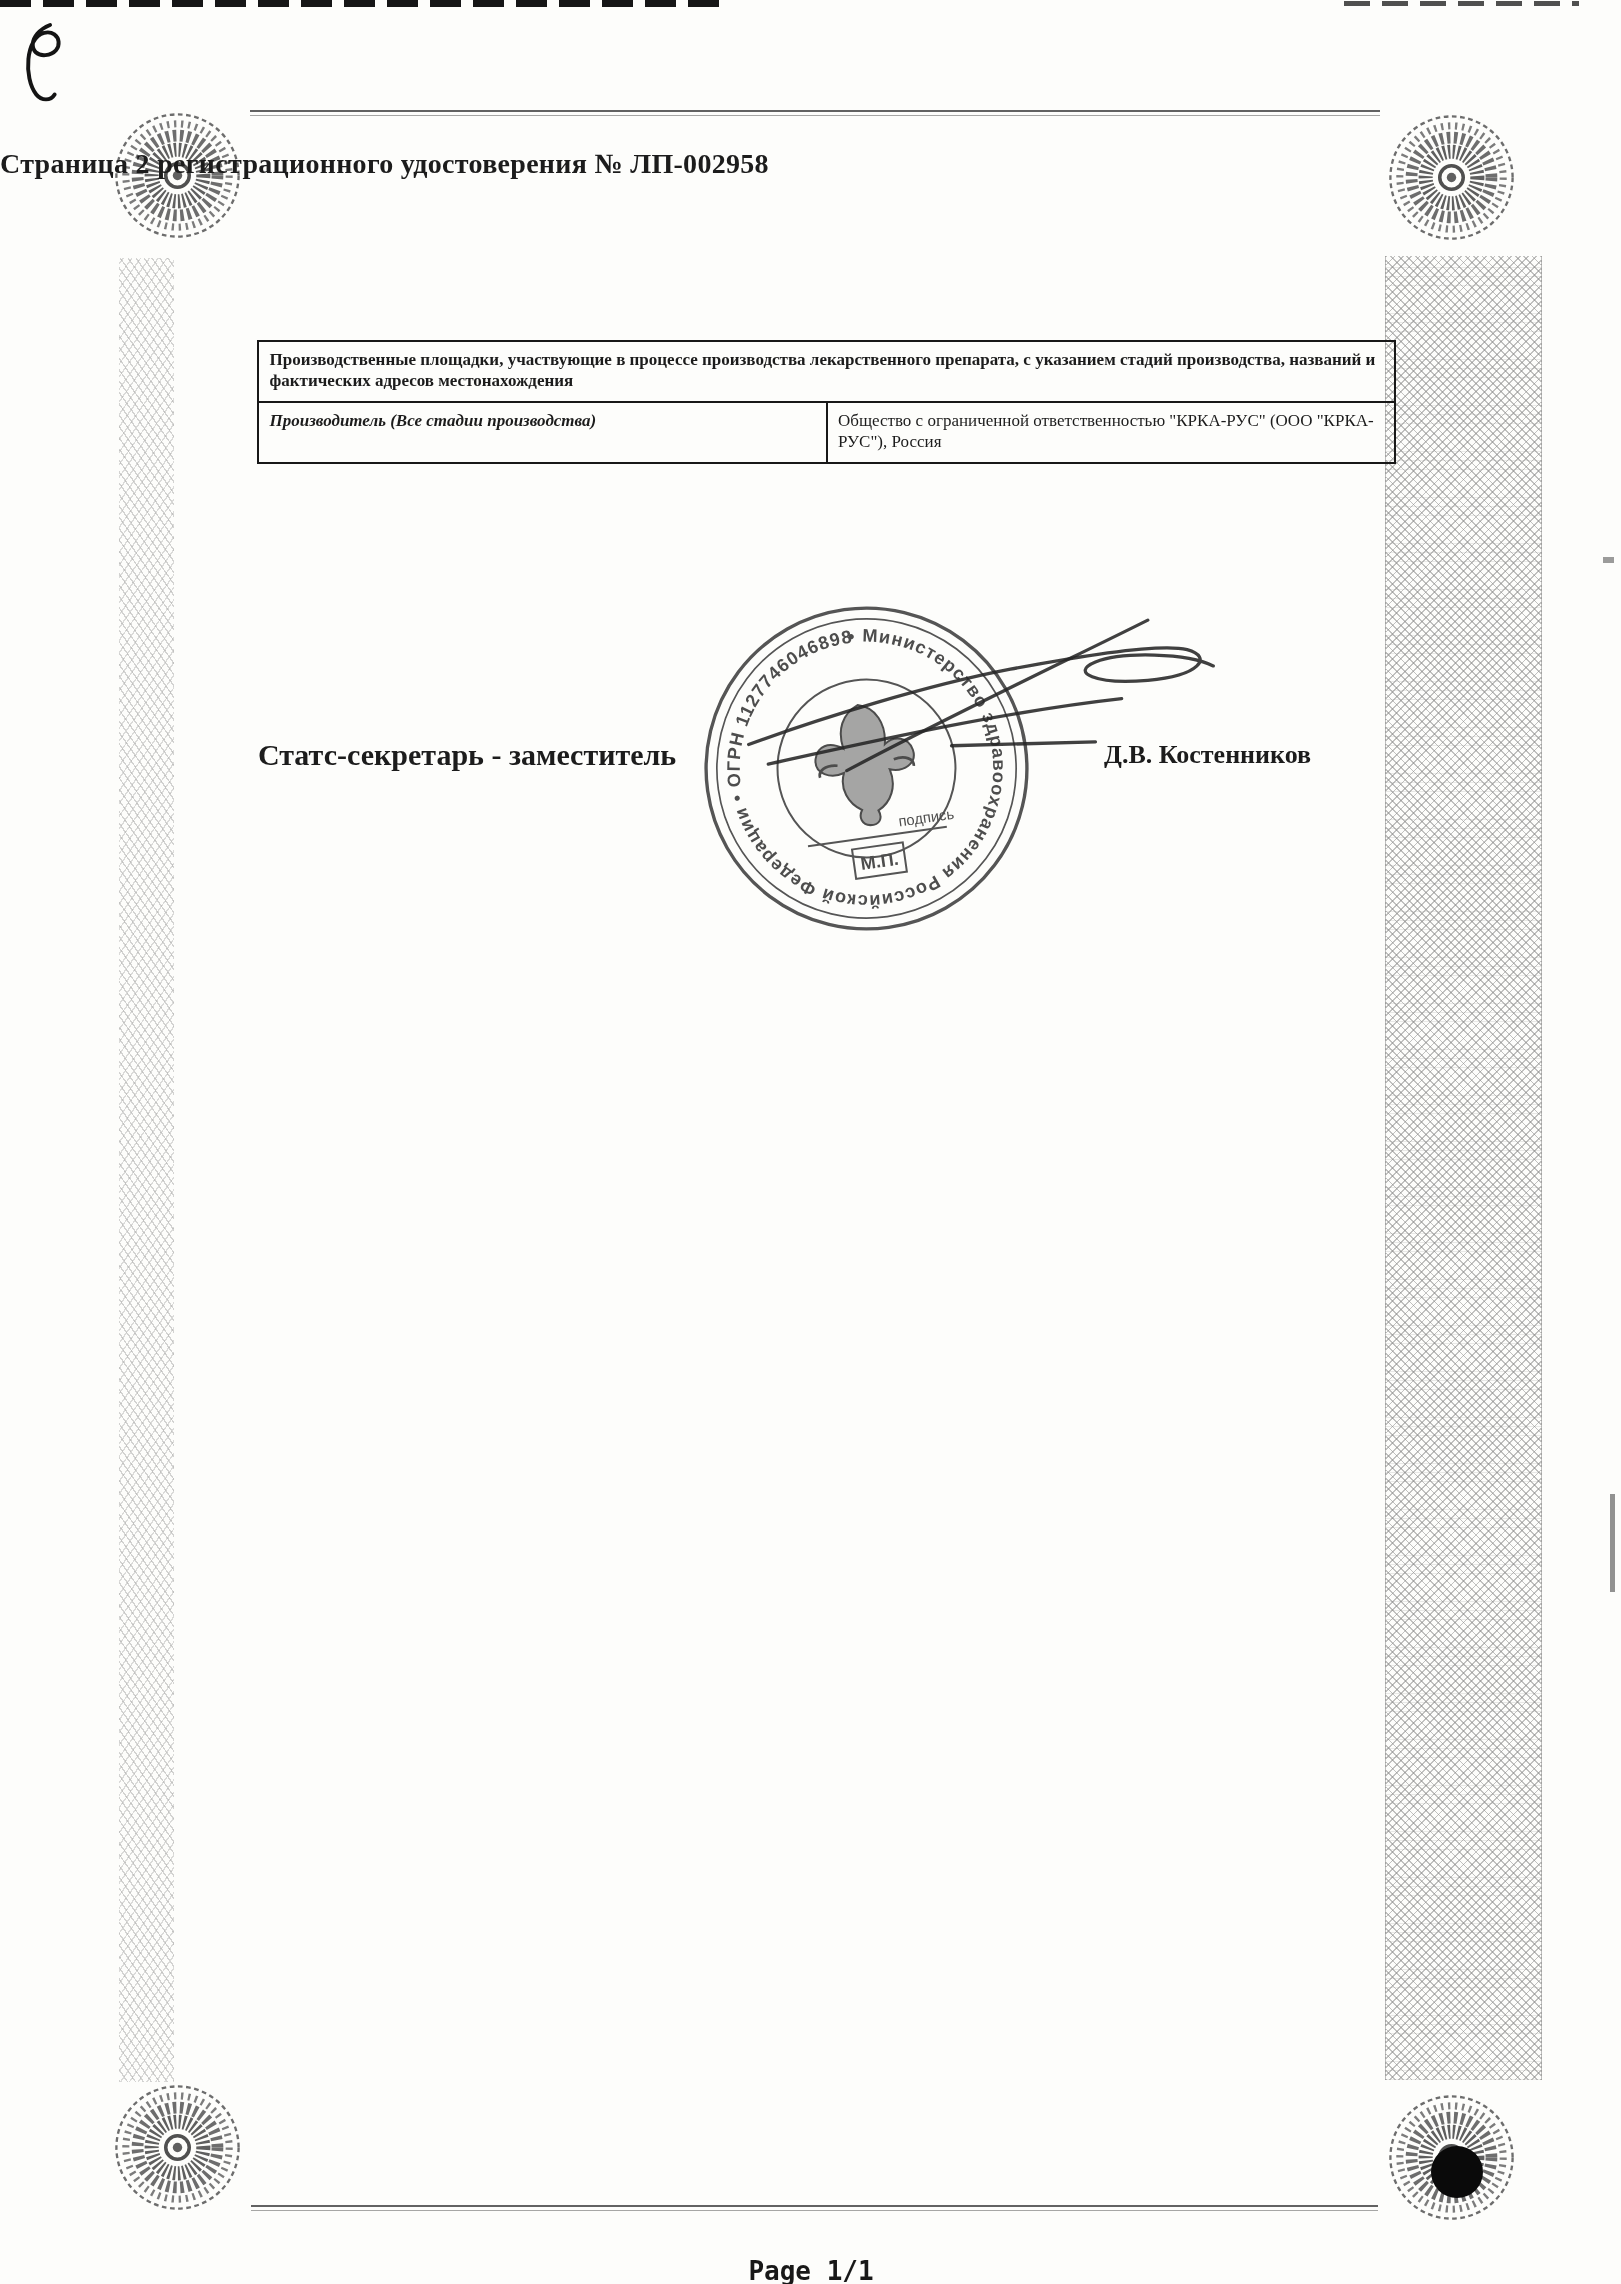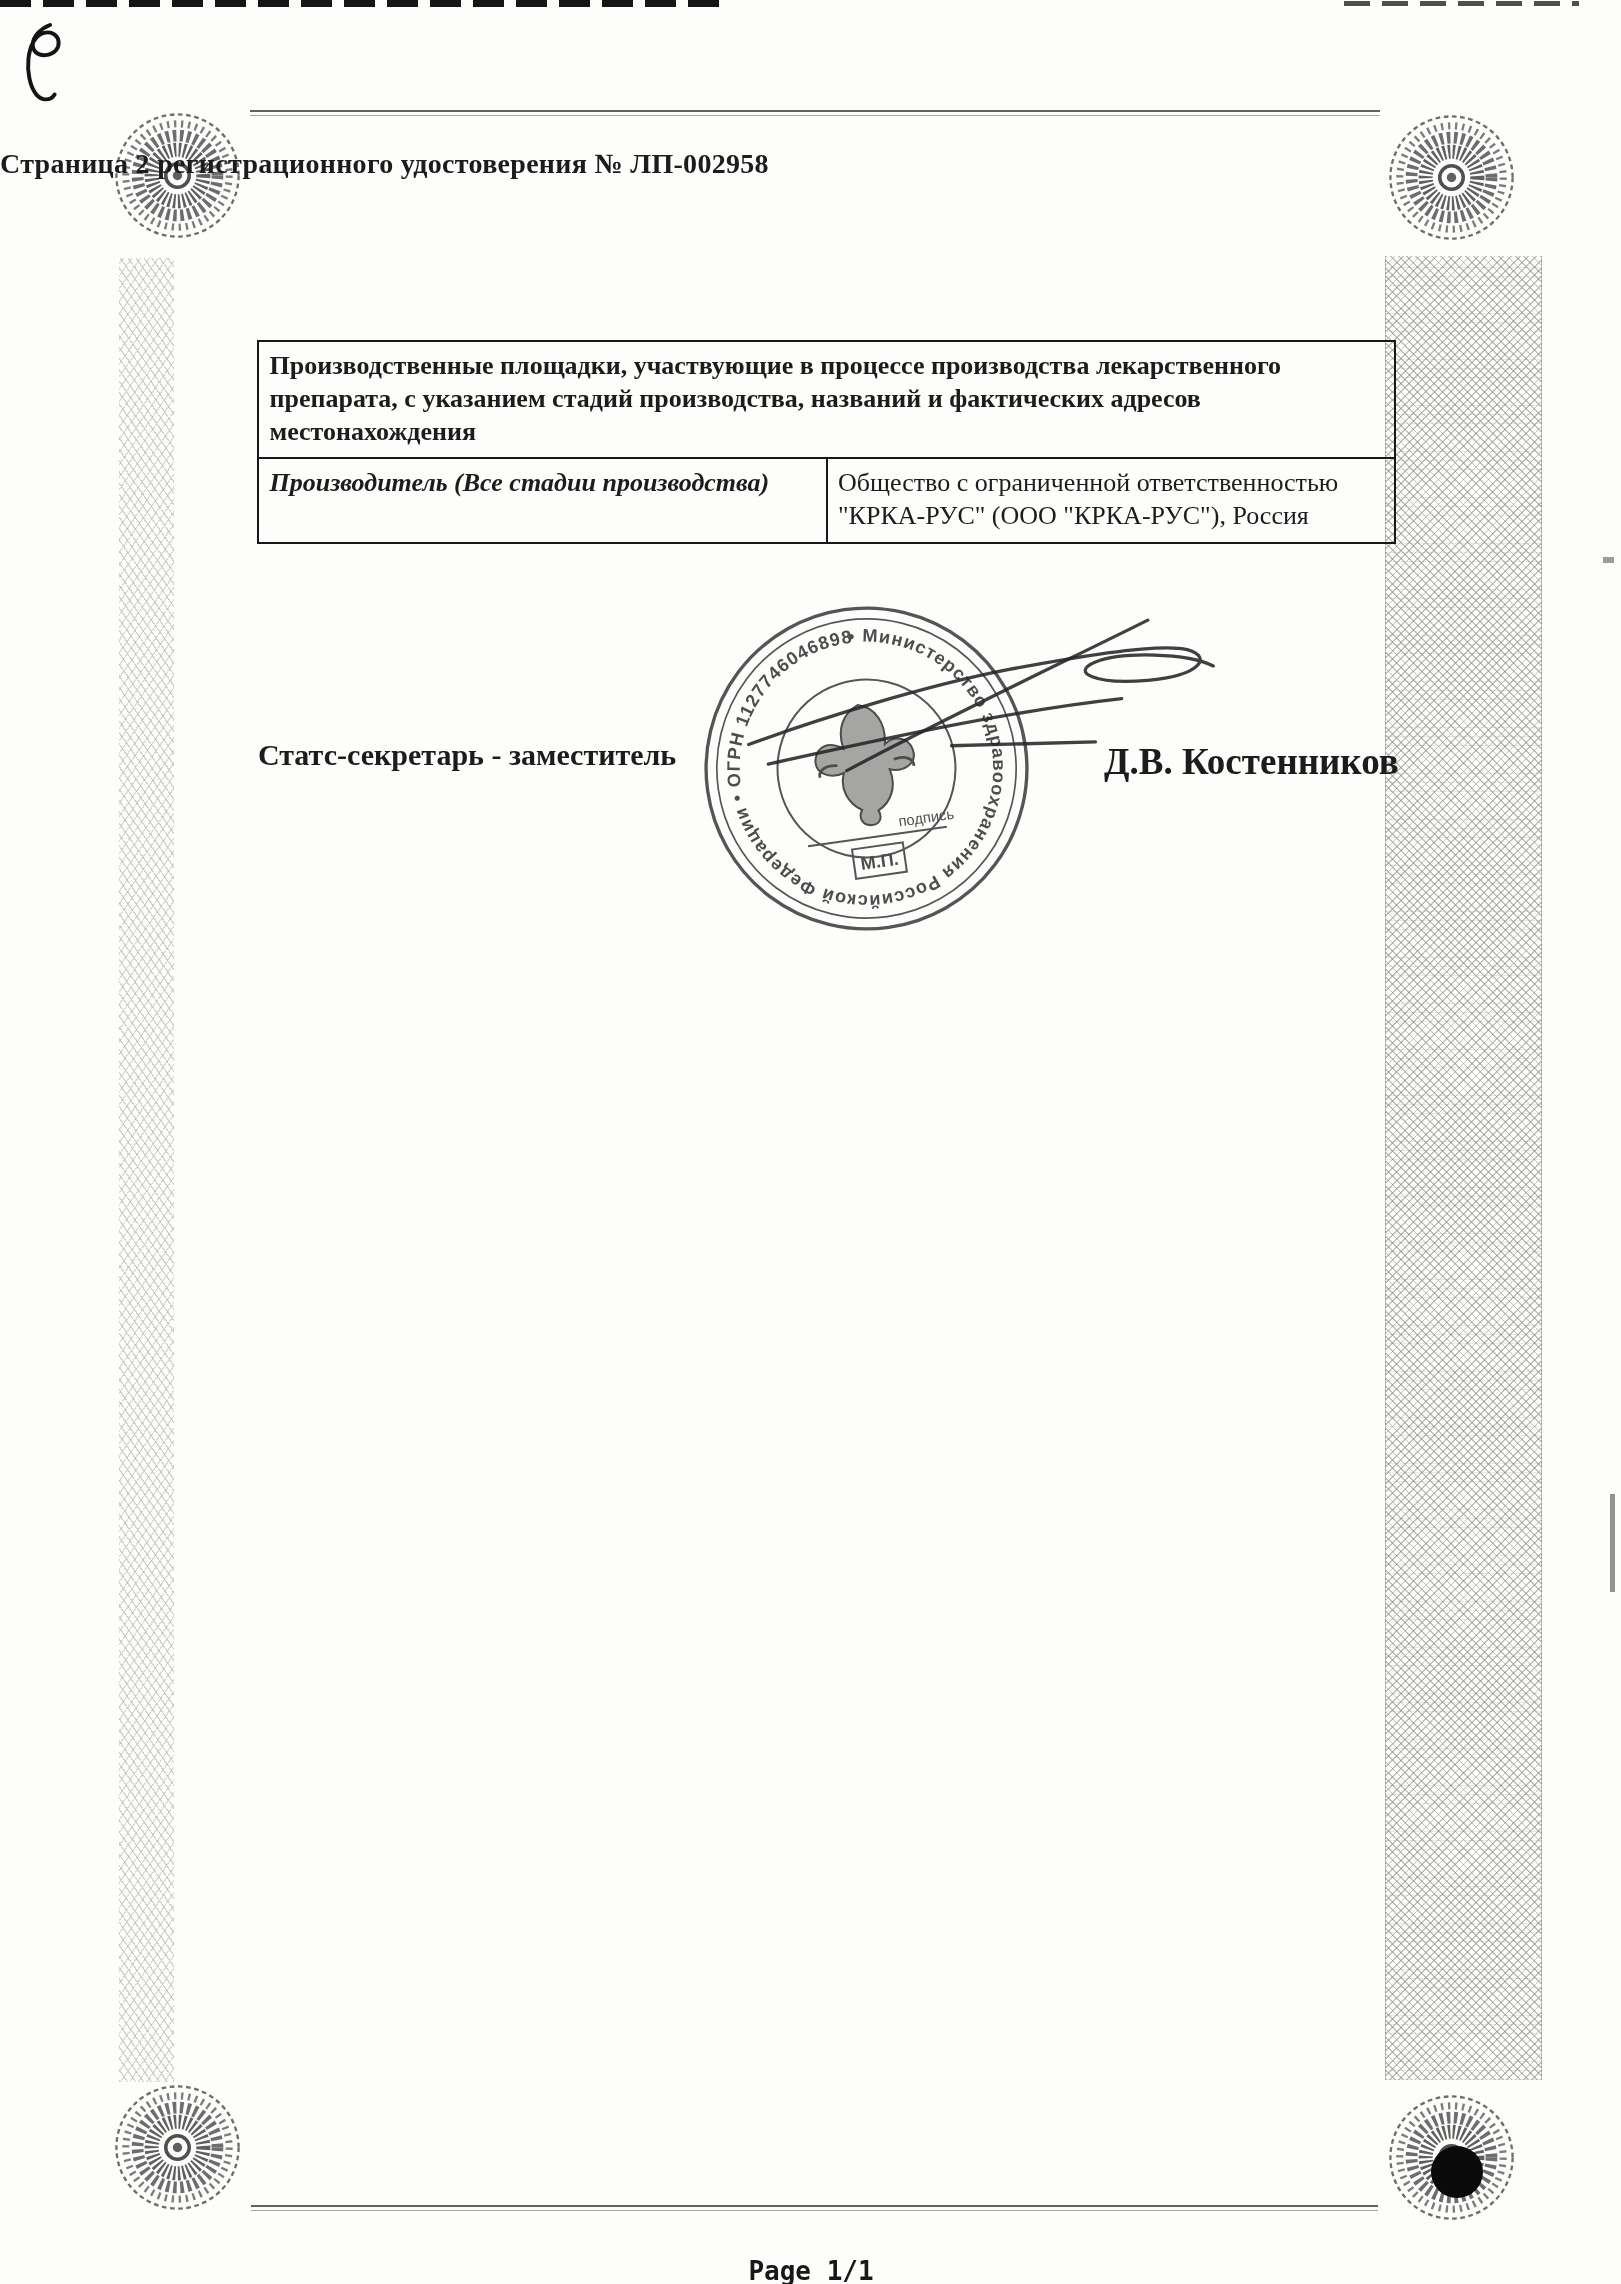--- a/index.html
+++ b/index.html
@@ -74,35 +74,35 @@
 
   
   .doc-table {
     position: absolute; left: 257px; top: 340px; width: 1139px;
     border-collapse: collapse; table-layout: fixed;
   }
   .doc-table td {
     border: 2.6px solid #181818;
     padding: 6.5px 10.5px 9.2px;
     vertical-align: top;
-    font-size: 26px; line-height: 1.28;
+    font-size: 17px; line-height: 1.28;
   }
   .cell-title { font-weight: bold; font-size: 26px; }
   .cell-label { font-weight: bold; font-style: italic; }
   .col-left  { width: 56.5%; font-style: italic; }
   .cell-addr { font-weight: bold; font-size: 26px; }
 
   
   .sig-title {
     position: absolute; left: 258px; top: 735px;
     font-size: 30px; font-weight: bold; line-height: 1.32;
   }
   .sig-name {
     position: absolute; left: 1104px; top: 740px;
-    font-size: 37px; font-weight: bold;
+    font-size: 26px; font-weight: bold;
   }
 
   
   .stamp {
     position: absolute; left: 698px; top: 600px;
     width: 337px; height: 337px;
     transform: rotate(-8deg);
     opacity: .92;
   }
   .stamp circle, .stamp rect, .stamp line { stroke: #474747; fill: none; }

